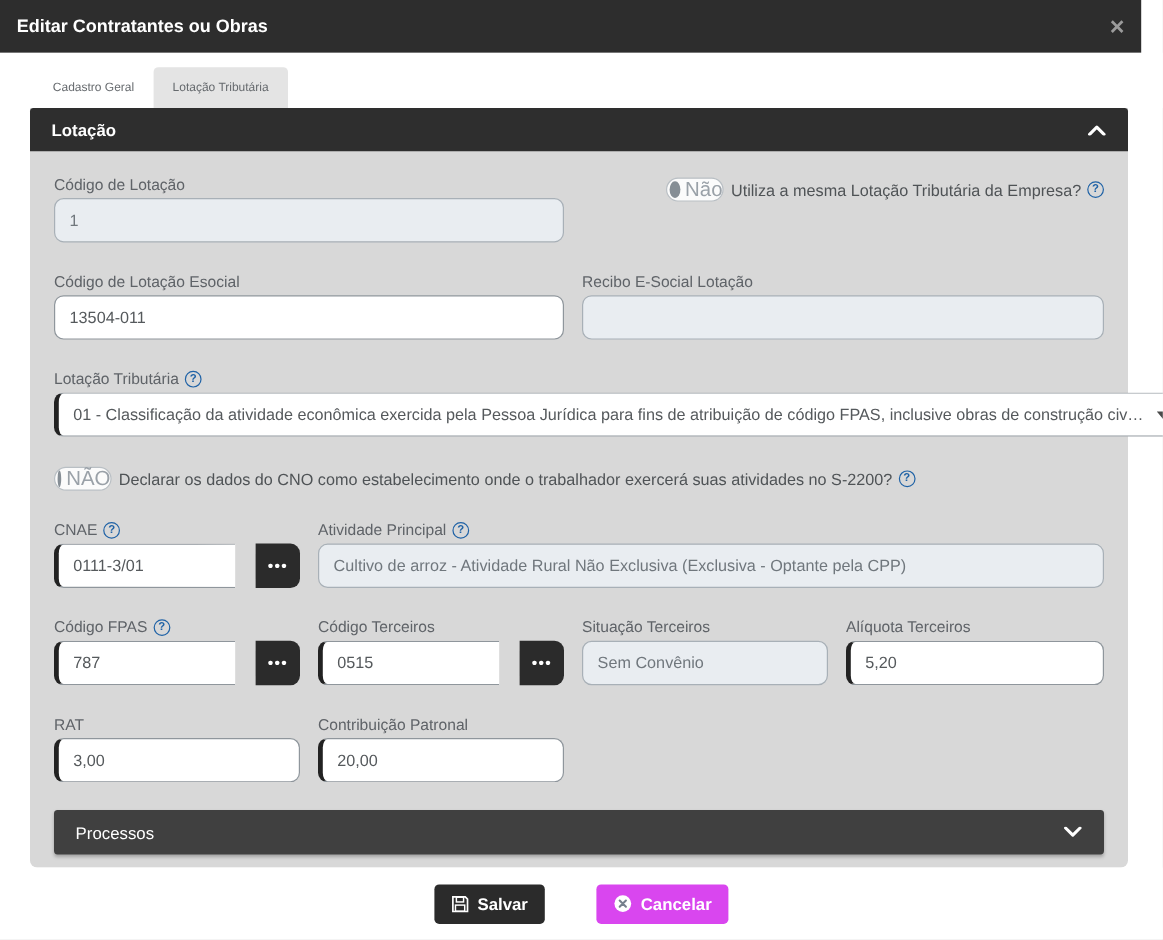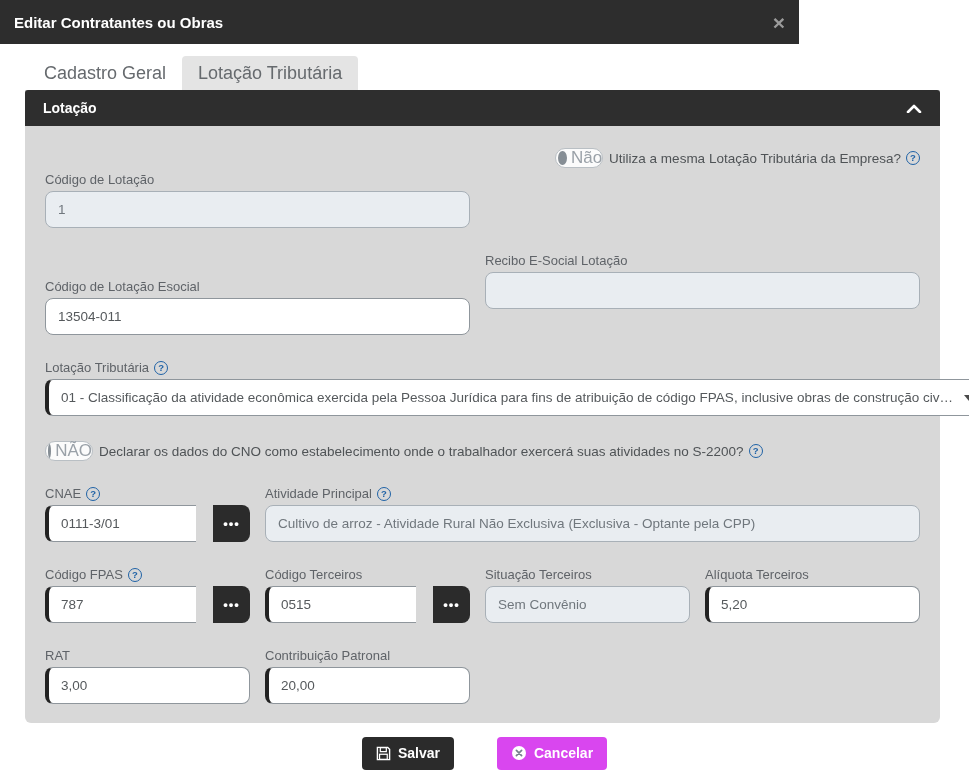--- a/index.html
+++ b/index.html
@@ -5,59 +5,59 @@
   * { margin:0; padding:0; box-sizing:border-box; }
   html,body { width:969px; height:783px; }
   body {
     font-family:"Liberation Sans","DejaVu Sans",sans-serif;
     background:#ffffff; position:relative; overflow:hidden;
     color:#55595c;
   }
 
   
   .modal-header {
-    position:absolute; top:0; left:0; width:799px; height:44px;
+    position:absolute; top:0; left:0; width:951px; height:44px;
     background:#2d2d2d; display:flex; align-items:center;
     padding:0 14px;
   }
   .modal-title { color:#ffffff; font-size:15px; font-weight:bold; }
   .modal-close {
     margin-left:auto; color:#9b9b9b; font-size:21px; font-weight:bold;
     cursor:pointer; line-height:1;
   }
 
   
   .tabs-row {
     position:absolute; top:44px; left:0; width:969px; height:46px;
     background:#ffffff; display:flex; align-items:flex-end; padding-left:28px;
   }
   .tab {
     height:34px; display:flex; align-items:center; padding:0 16px;
-    font-size:18px; color:#666a6e; cursor:pointer; white-space:nowrap;
+    font-size:10px; color:#666a6e; cursor:pointer; white-space:nowrap;
   }
   .tab.active { background:#e4e4e4; border-radius:4px 4px 0 0; }
 
   
   .panel {
     position:absolute; top:90px; left:25px; width:915px; height:633px;
     background:#d8d8d8; border-radius:0 0 6px 6px;
   }
   .acc-header {
     height:36px; background:#2e2e2e; color:#fff; font-size:14px; font-weight:bold;
     display:flex; align-items:center; padding:0 18px; cursor:pointer;
     border-radius:3px 3px 0 0;
   }
   .acc-header .chev { margin-left:auto; display:flex; align-items:center; }
   .panel-body { padding:20px; }
 
   .row { display:flex; gap:15px; margin-bottom:25px; align-items:flex-start; }
   .row:last-child { margin-bottom:0; }
 
   .field { display:flex; flex-direction:column; }
-  .w1 { width:205px; } .w2 { width:425px;margin-top:26px; } .grow { flex:1; }
+  .w1 { width:205px; } .w2 { width:425px; } .grow { flex:1; }
   .field-label {
     font-size:13px; color:#5f6368; margin-bottom:4px; white-space:nowrap;
     display:flex; align-items:center;
   }
   .input {
     height:37px; border-radius:8px; font-size:13.5px; color:#55595c;
     padding:0 12px; display:flex; align-items:center; width:100%;
     background:#fff; border:1px solid #8f969c; outline:none;
     font-family:"Liberation Sans","DejaVu Sans",sans-serif;
     white-space:nowrap; overflow:hidden; text-overflow:ellipsis;

